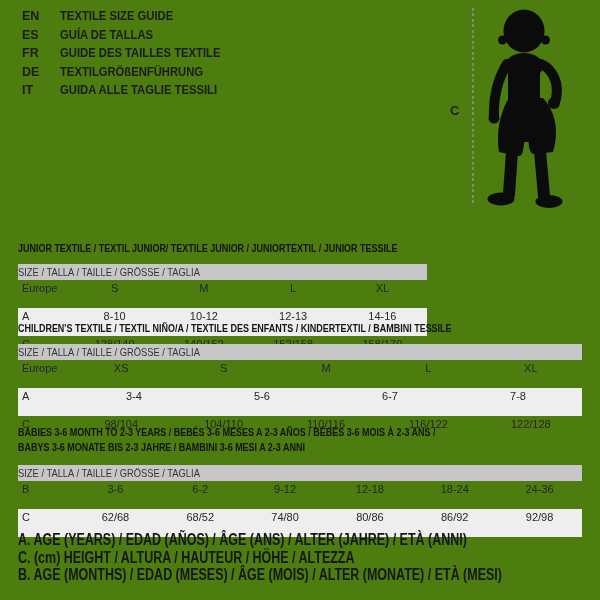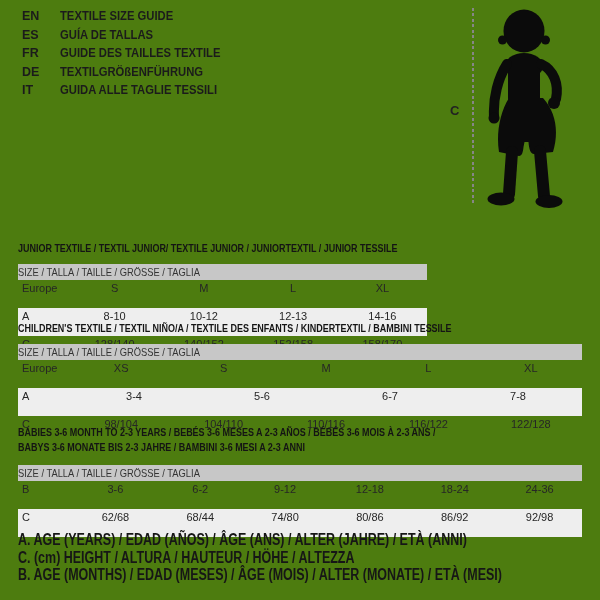--- a/index.html
+++ b/index.html
@@ -171,21 +171,21 @@
             <span class="cell">3-6</span>
             <span class="cell">6-2</span>
             <span class="cell">9-12</span>
             <span class="cell">12-18</span>
             <span class="cell">18-24</span>
             <span class="cell">24-36</span>
           </div>
           <div class="trow">
             <span class="row-label">C</span>
             <span class="cell">62/68</span>
-            <span class="cell">68/44</span>
+            <span class="cell">68/52</span>
             <span class="cell">74/80</span>
             <span class="cell">80/86</span>
             <span class="cell">86/92</span>
             <span class="cell">92/98</span>
           </div>
         </div>
       </section>
     </div>
 
   <div id="footnotes">

